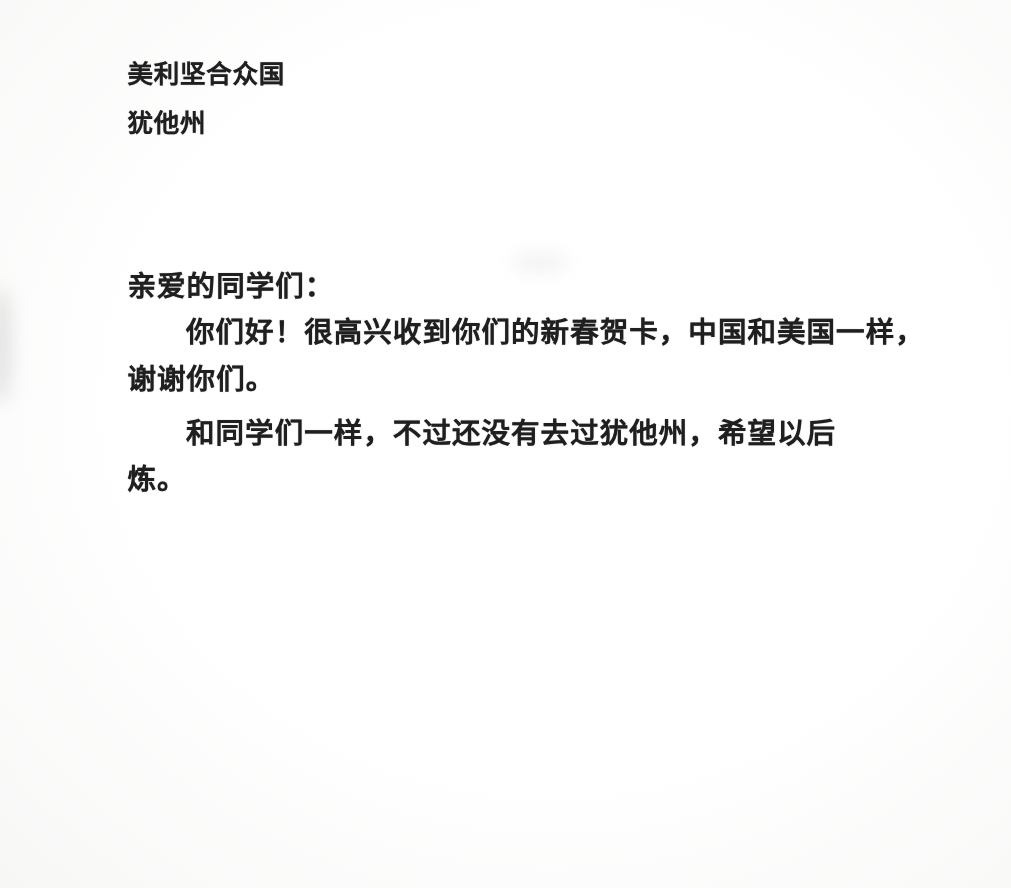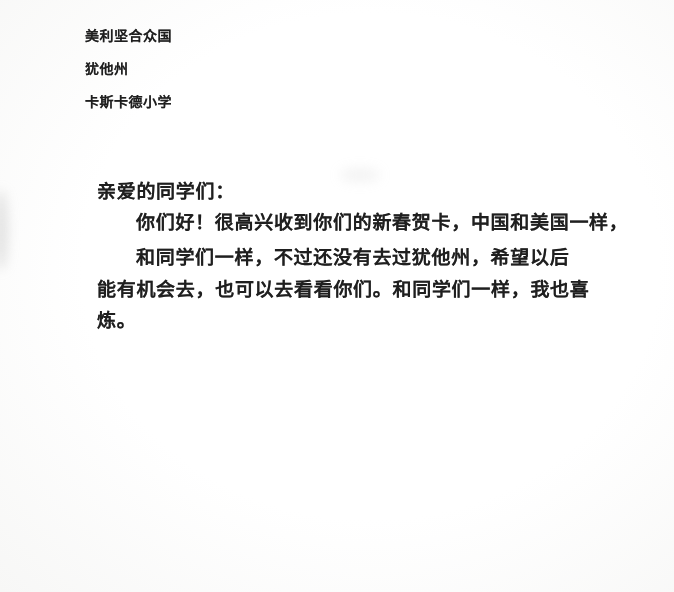--- a/index.html
+++ b/index.html
@@ -36,30 +36,30 @@
     position: absolute;
     left: 85px;
     top: 0;
     width: 497px;
     font-weight: 700;
     text-shadow: 0 0 0.6px rgba(25,25,25,0.55);
   }
   .address-block {
     position: absolute;
     left: 0;
-    top: 20px;
+    top: 33px;
     width: 100%;
-    font-size: 14px;
+    font-size: 17px;
     line-height: 33px;
     letter-spacing: 0.5px;
     white-space: nowrap;
   }
   .body-block {
     position: absolute;
-    left: 12px;
+    left: 0;
     top: 176px;
     width: 100%;
     font-size: 19px;
     line-height: 31.2px;
     letter-spacing: 0.7px;
   }
   .line {
     white-space: nowrap;
   }
   .para {
@@ -78,33 +78,32 @@
 <div class="page">
 
   <div class="smudge smudge-left"></div>
   <div class="smudge smudge-mid"></div>
 
   <div class="letter">
 
     <div class="address-block">
       <div class="line">美利坚合众国</div>
       <div class="line">犹他州</div>
-      <div class="line">卡斯卡德小学</div>
     </div>
 
     <div class="body-block">
 
       <div class="line">亲爱的同学们：</div>
 
       <div class="para">
         <div class="line">你们好！很高兴收到你们的新春贺卡，中国和美国一样，</div>
+        <div class="line">谢谢你们。</div>
       </div>
 
       <div class="para gap-before">
         <div class="line">和同学们一样，不过还没有去过犹他州，希望以后</div>
-        <div class="line">能有机会去，也可以去看看你们。和同学们一样，我也喜</div>
         <div class="line">炼。</div>
       </div>
 
 
     </div>
   </div>
 </div>
 
 </body></html>

